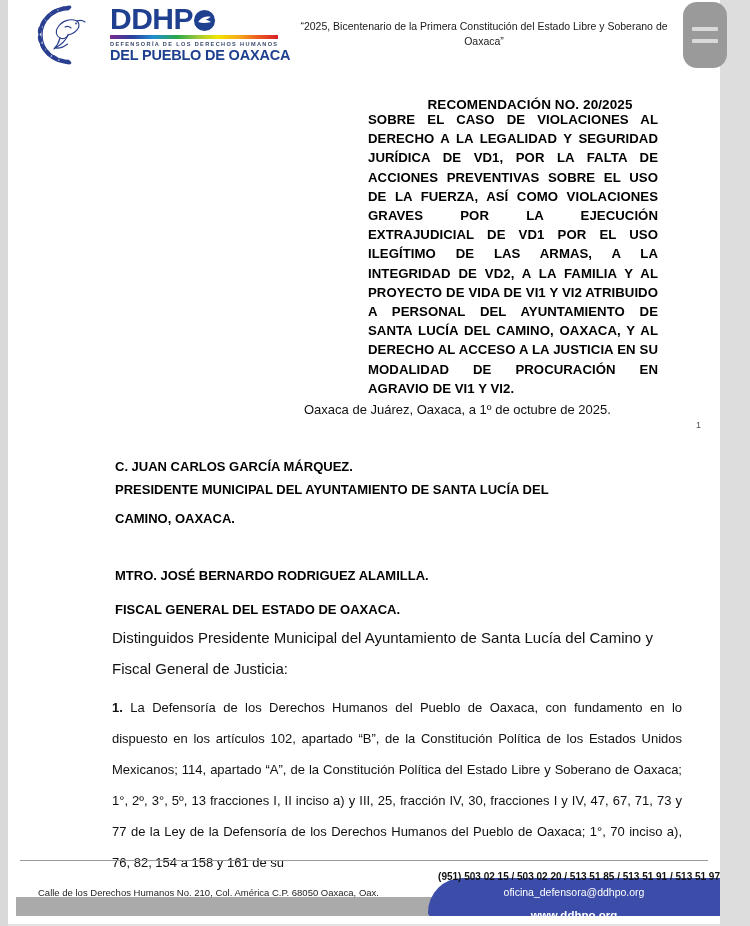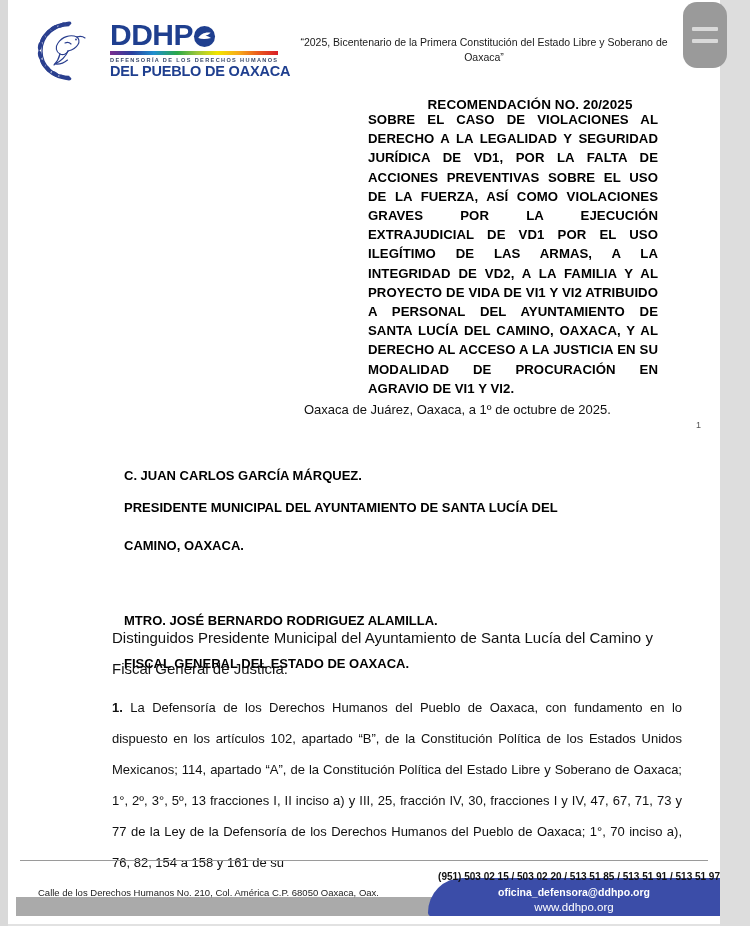--- a/index.html
+++ b/index.html
@@ -70,21 +70,20 @@
     background: #d9d9d9;
     border-radius: 1px;
   }
 
   
   #masthead {
     position: absolute;
     left: 0; top: 0;
     width: 712px;
     height: 72px;
-    margin-top: 16px;
   }
   #logo-block {
     position: absolute;
     left: 24px;
     top: 4px;
     width: 250px;
     height: 64px;
   }
   #wreath {
     position: absolute;
@@ -213,21 +212,21 @@
     position: absolute;
     left: 104px;
     top: 382px;
     width: 570px;
   }
   .rec-line {
     font-size: 13px;
     font-weight: bold;
     color: #000;
     line-height: 20px;
-    margin: 12px;
+    margin: 3px;
   }
   .rec-line.loose { line-height: 31px; }
   .rec-gap { height: 20px; }
 
   .salutation {
     position: absolute;
     left: 104px;
     top: 550px;
     width: 570px;
     font-size: 15px;
@@ -301,32 +300,32 @@
     color: #111;
     white-space: nowrap;
   }
   #footer-email {
     position: absolute;
     left: 420px;
     top: 26px;
     width: 292px;
     text-align: center;
     font-size: 10.5px;
-    font-weight: bold;
+    font-weight: normal;
     color: #ffffff;
     white-space: nowrap;
   }
   #footer-web {
     position: absolute;
     left: 420px;
-    top: 41px;
+    top: 49px;
     width: 292px;
     text-align: center;
     font-size: 11.5px;
-    font-weight: normal;
+    font-weight: bold;
     color: #ffffff;
     white-space: nowrap;
   }
   #footer-bottom-strip {
     position: absolute;
     left: 0;
     top: 64px;
     width: 712px;
     height: 2px;
     background: #e2e2e2;

